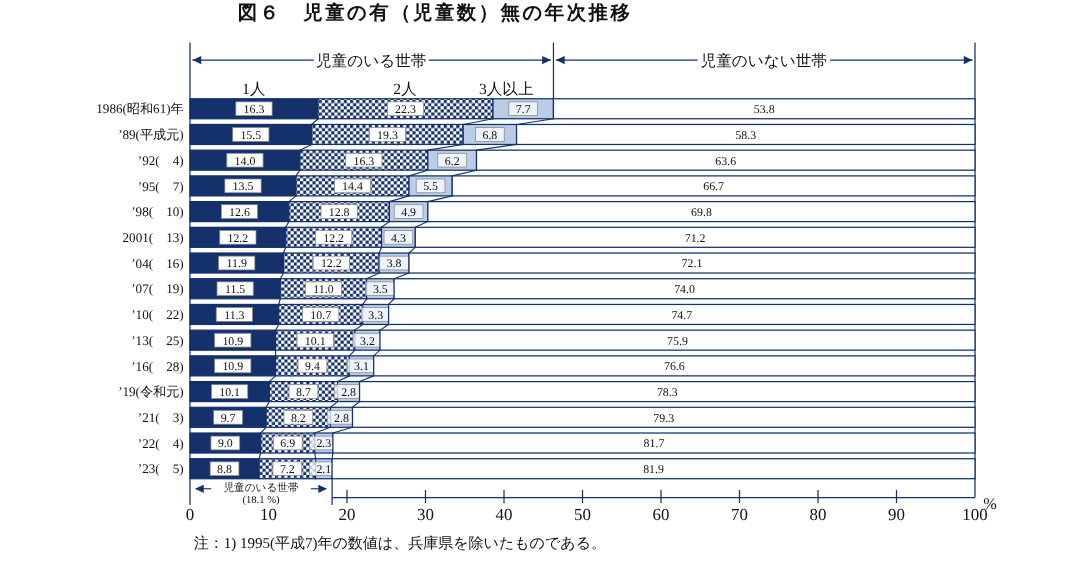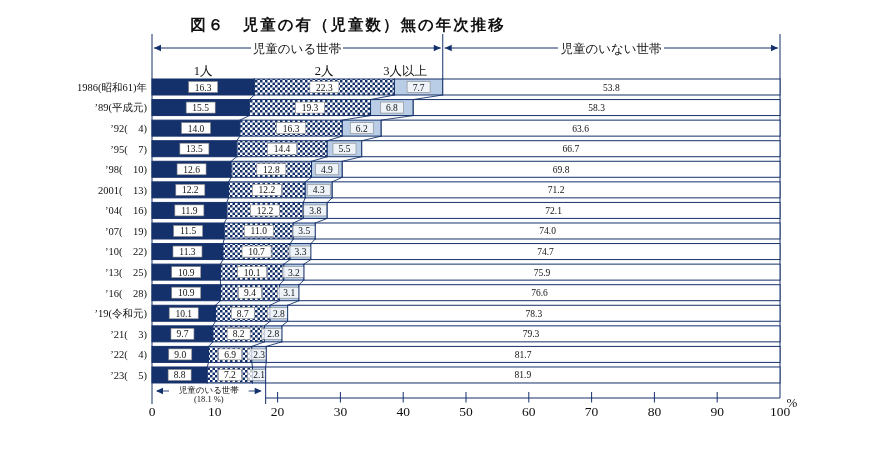--- a/index.html
+++ b/index.html
@@ -1,18 +1,18 @@
 <!DOCTYPE html>
 <html><head>
 <meta charset="utf-8">
 <style>
   html,body{margin:0;padding:0;background:#fff;}
   body{width:870px;height:467px;position:relative;overflow:hidden;
        font-family:"Liberation Serif","DejaVu Serif",serif;color:#111;}
-  #title{position:absolute;top:15px;left:0;width:696px;text-align:center;
+  #title{position:absolute;top:0;left:0;width:696px;text-align:center;
          font-size:15.5px;font-weight:600;letter-spacing:2px;}
   #chart{position:absolute;top:0;left:0;}
   #notes{position:absolute;left:155px;top:426px;font-size:12px;line-height:16.5px;}
   #notes .n2{padding-left:19px;}
   svg text{font-family:"Liberation Serif","DejaVu Serif",serif;}
 </style>
 </head>
 <body>
 
 <div id="title">図６　児童の有（児童数）無の年次推移</div>
@@ -317,13 +317,14 @@
     <text x="591.6" y="416" font-size="13.5" text-anchor="middle" fill="#111111">70</text>
     <line x1="654.4000000000001" y1="392" x2="654.4000000000001" y2="402.5" stroke="#15316b" stroke-width="1"></line>
     <text x="654.4000000000001" y="416" font-size="13.5" text-anchor="middle" fill="#111111">80</text>
     <line x1="717.2" y1="392" x2="717.2" y2="402.5" stroke="#15316b" stroke-width="1"></line>
     <text x="717.2" y="416" font-size="13.5" text-anchor="middle" fill="#111111">90</text>
     <text x="780" y="416" font-size="13.5" text-anchor="middle" fill="#111111">100</text>
     <text x="792" y="407" font-size="13" text-anchor="middle" fill="#111111">%</text>
   </svg>
 
 <div id="notes">
+  <div class="n1">注：1) 1995(平成7)年の数値は、兵庫県を除いたものである。</div>
 </div>
 
 </body></html>

